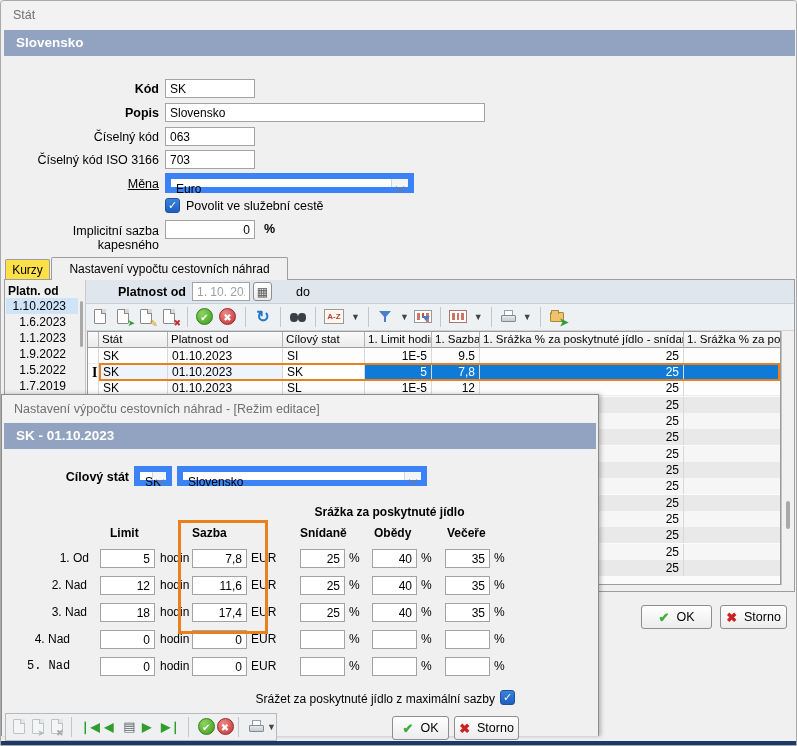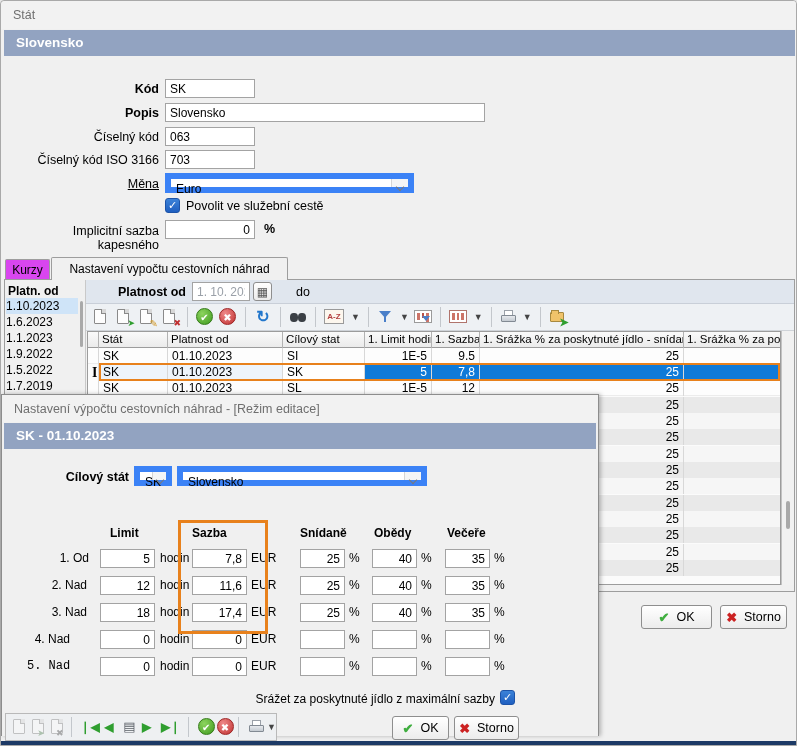--- a/index.html
+++ b/index.html
@@ -14,25 +14,25 @@
   .inp { border:1px solid #a3a3a3; background:#fff; font-family:"Liberation Sans",sans-serif; font-size:12px; padding:0 4px; color:#000; }
   .inp.num { text-align:right; }
   .inp.gray { color:#9aa0a8; }
   .unit { font-size:12.5px; font-weight:bold; }
   .combo { border:6px solid #3b82f6; background:#fff; font-size:12px; position:absolute; }
   .combo .val { position:absolute; left:5px; top:3px; }
   .combo .cbtn { position:absolute; right:0; top:0; bottom:0; width:17px; background:#f4f5f6; border-left:1px solid #d5d5d5; }
   .chv { position:absolute; right:5px; top:5px; width:6px; height:6px; border-right:1.6px solid #7a7a7a; border-bottom:1.6px solid #7a7a7a; transform:rotate(45deg); }
   .chk { background:linear-gradient(#3b82d8,#1f5fc0); border:1px solid #1c53a8; border-radius:3px; color:#fff; font-size:11px; text-align:center; line-height:13px; }
   .tab { border:1px solid #9d9d9d; border-bottom:none; font-size:12px; text-align:center; }
-  .tab1 { background:#d946ef; line-height:20px; border-radius:2px 2px 0 0; }
+  .tab1 { background:#fde047; line-height:20px; border-radius:2px 2px 0 0; }
   .tab2 { background:#f0f0f0; line-height:22px; z-index:2; border-radius:2px 2px 0 0; }
   .panel { border:1px solid #9d9d9d; background:#f0f0f0; }
   .listhdr { font-size:12px; font-weight:bold; }
-  .litem { font-size:12px; text-align:left; padding-right:2px; line-height:16px; }
+  .litem { font-size:12px; text-align:right; padding-right:12px; line-height:16px; }
   .litem.sel { background:#cfe4f8; }
   .filterrow { background:#e0e6ee; border-bottom:1px solid #c9cfd8; }
   .toolrow { background:#eef1f4; border-bottom:1px solid #cfd3d8; display:flex; align-items:center; padding-left:6px; gap:5px; }
   .tsep { width:1px; height:20px; background:#c3c7cc; margin:0 3px; }
   .icon { position:relative; width:18px; height:18px; display:inline-block; }
   .pg { position:absolute; left:2px; top:1px; width:12px; height:15px; background:#fdfdfd; border:1px solid #8a8a8a; border-radius:1px; }
   .pg::after { content:""; position:absolute; right:-1px; top:-1px; width:4px; height:4px; background:#d7d7d7; border-left:1px solid #8a8a8a; border-bottom:1px solid #8a8a8a; }
   .badge { position:absolute; right:-2px; bottom:-2px; font-size:9px; line-height:9px; }
   .circ { position:absolute; left:0; top:0; width:17px; height:17px; border-radius:50%; color:#fff; font-size:10px; text-align:center; line-height:17px; }
   .circ.g { background:radial-gradient(circle at 35% 30%, #8cd45e, #3f9a1f); border:1px solid #337a17; }
@@ -320,20 +320,21 @@
           <span class="chv" style="right:3px;"></span>
         </span>
     </div>
     <div class="combo" style="left:175px;top:71px;width:250px;height:20px;">
       <span class="val">Slovensko</span>
       <span class="cbtn">
           <span class="chv"></span>
         </span>
     </div>
 
+    <div class="abs dcol" style="left:270px;top:110px;width:235px;text-align:center;">Srážka za poskytnuté jídlo</div>
     <div class="abs dcol" style="left:108px;top:131px;">Limit</div>
     <div class="abs dcol" style="left:190px;top:131px;">Sazba</div>
     <div class="abs dcol" style="left:298px;top:131px;">Snídaně</div>
     <div class="abs dcol" style="left:372px;top:131px;">Obědy</div>
     <div class="abs dcol" style="left:445px;top:131px;">Večeře</div>
 
     <div class="abs" style="left:0;top:154px;width:598px;height:19px;">
       <span class="abs dunit" style="left:27px;top:2px;width:60px;text-align:right;">1. Od</span>
       <input class="abs inp num" style="left: 98px; top: 0px; width: 55px; height: 19px;" readonly="" value="5">
       <span class="abs dunit" style="left:158px;top:2px;">hodin</span>

